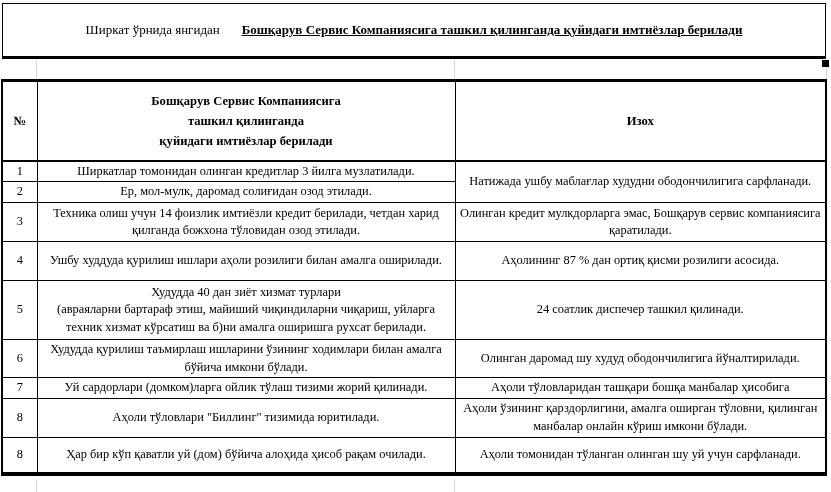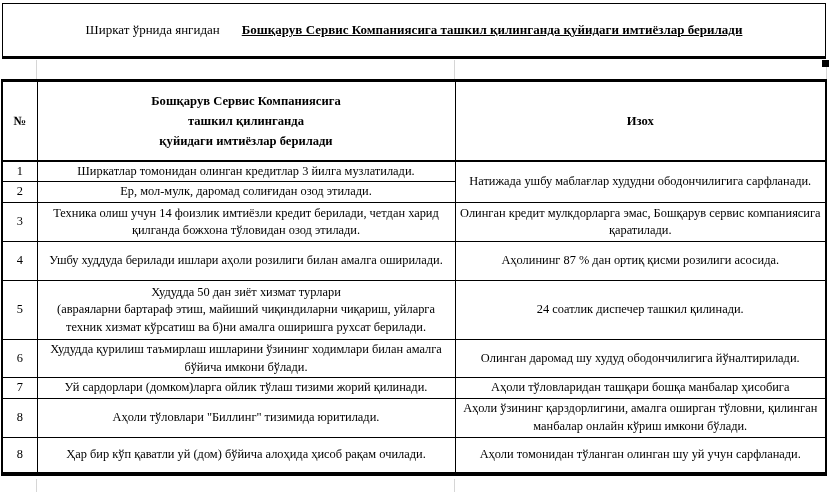--- a/index.html
+++ b/index.html
@@ -112,26 +112,26 @@
     <td>2</td>
     <td>Ер, мол-мулк, даромад солиғидан озод этилади.</td>
   </tr>
   <tr class="h-39">
     <td>3</td>
     <td>Техника олиш учун 14 фоизлик имтиёзли кредит берилади, четдан харид қилганда божхона тўловидан озод этилади.</td>
     <td>Олинган кредит мулкдорларга эмас, Бошқарув сервис компаниясига қаратилади.</td>
   </tr>
   <tr class="h-39">
     <td>4</td>
-    <td>Ушбу худдуда берилади ишлари аҳоли розилиги билан амалга оширилади.</td>
+    <td>Ушбу худдуда қурилиш ишлари аҳоли розилиги билан амалга оширилади.</td>
     <td>Аҳолининг 87 % дан ортиқ қисми розилиги асосида.</td>
   </tr>
   <tr class="h-59">
     <td>5</td>
-    <td>Худудда 50 дан зиёт хизмат турлари
+    <td>Худудда 40 дан зиёт хизмат турлари
 (авраяларни бартараф этиш, майиший чиқиндиларни чиқариш, уйларга техник хизмат кўрсатиш ва б)ни амалга оширишга рухсат берилади.</td>
     <td>24 соатлик диспечер ташкил қилинади.</td>
   </tr>
   <tr class="h-36">
     <td>6</td>
     <td>Худудда қурилиш таъмирлаш ишларини ўзининг ходимлари билан амалга бўйича имкони бўлади.</td>
     <td>Олинган даромад шу худуд ободончилигига йўналтирилади.</td>
   </tr>
   <tr class="h-19">
     <td>7</td>

